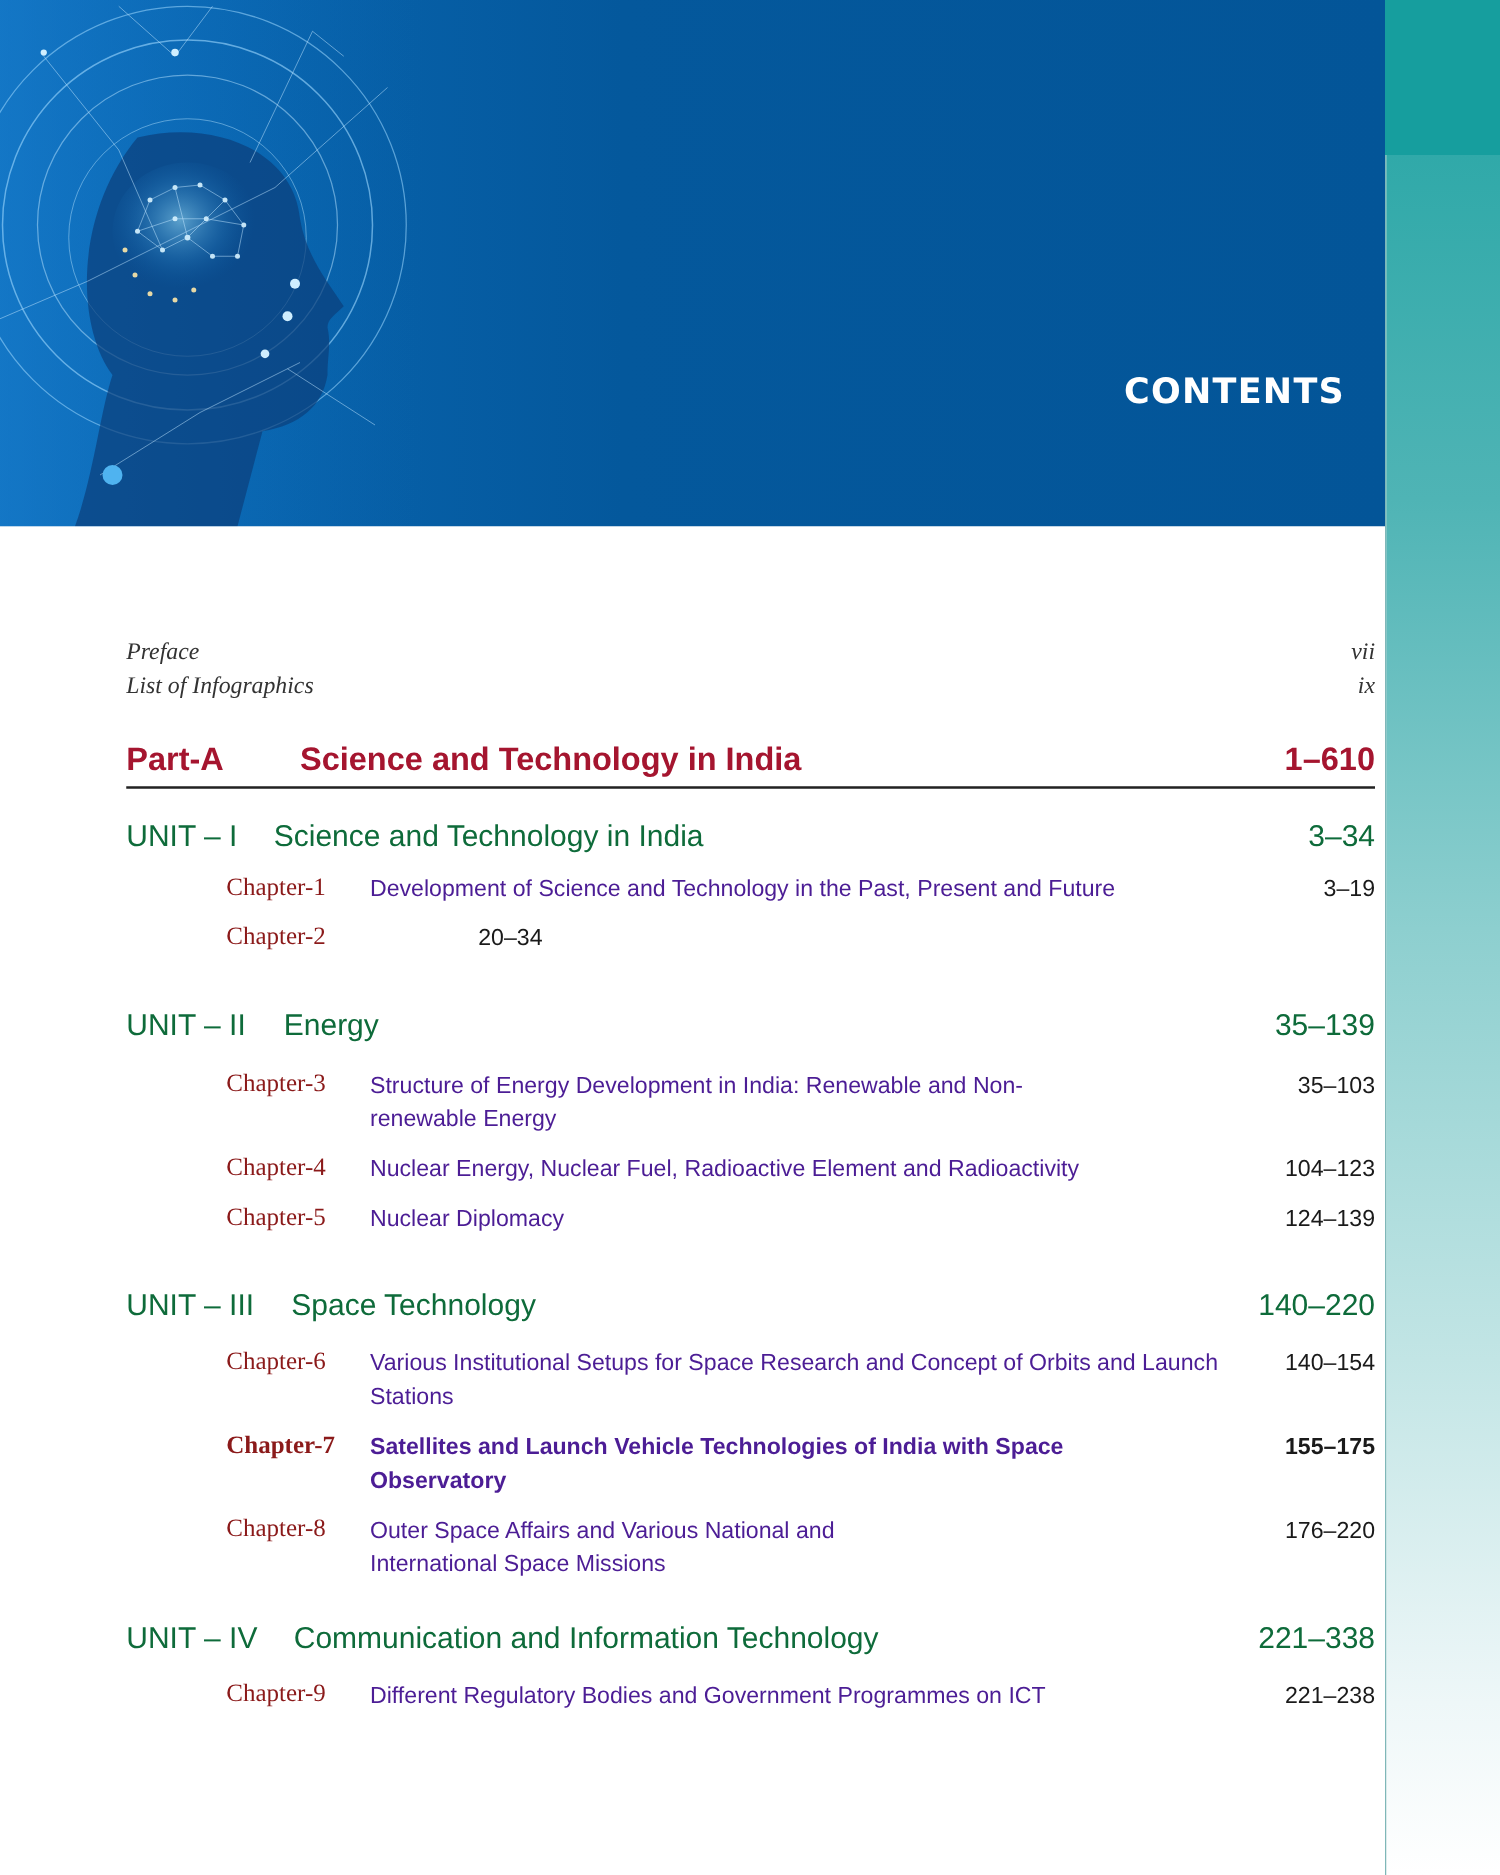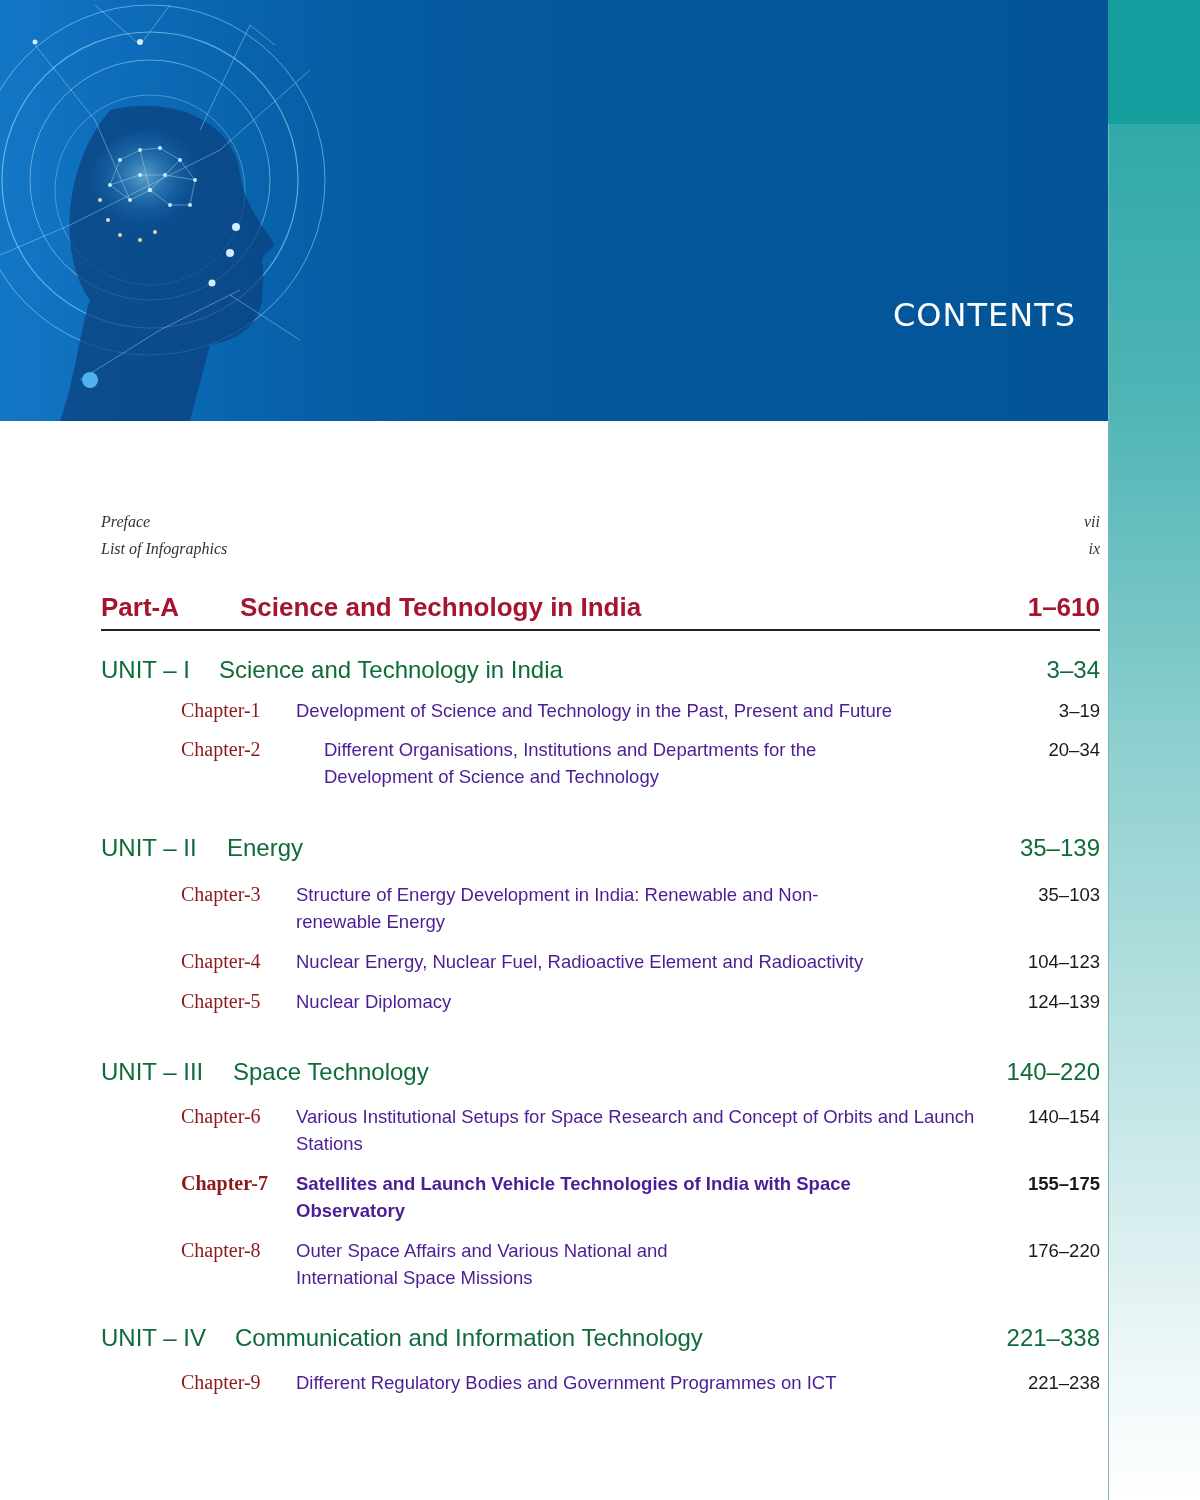--- a/index.html
+++ b/index.html
@@ -7,39 +7,39 @@
   body { position: relative; font-family: "Liberation Sans", sans-serif; color: #1a1a1a; }
 
   .header-banner {
     position: absolute; left: 0; top: 0; width: 1108px; height: 421px;
     background: linear-gradient(90deg, #0a6ab8 0%, #0760a8 25%, #04589c 45%, #035598 100%);
     overflow: hidden;
   }
   .header-art { position: absolute; left: 0; top: 0; width: 340px; height: 421px; }
   .contents-title {
     position: absolute; right: 32px; top: 296px;
-    font-family: "DejaVu Sans", sans-serif; font-size: 32px; letter-spacing: 1px;
-    color: #ffffff; font-weight: normal;
+    font-family: "DejaVu Sans", sans-serif; font-size: 28px; letter-spacing: 1px;
+    color: #ffffff; font-weight: bold;
   }
 
   .side-strip-top {
     position: absolute; left: 1108px; top: 0; width: 92px; height: 124px;
     background: #169e9e;
   }
   .side-strip {
     position: absolute; left: 1108px; top: 124px; width: 92px; height: 1376px;
     background: linear-gradient(180deg, #30a9a9 0%, #4fb4b5 20%, #8dcfcf 45%, #c2e5e5 70%, #eef7f8 90%, #ffffff 100%);
     border-left: 1px solid #7fb7b8;
   }
 
   .toc { position: absolute; left: 101px; top: 508px; width: 999px; }
 
   .front-row {
     display: flex; justify-content: space-between;
-    font-family: "Liberation Serif", serif; font-style: italic; font-size: 16px;
+    font-family: "Liberation Serif", serif; font-style: italic; font-size: 19px;
     color: #333; line-height: 27px;
   }
 
   .part-row {
     display: flex; align-items: baseline; margin-top: 30px; padding-bottom: 6px;
     border-bottom: 2px solid #222;
     color: #a5152f; font-weight: bold; font-size: 26px;
   }
   .part-label { width: 139px; }
   .part-title { flex: 1; }
@@ -154,21 +154,20 @@
     <span class="unit-title">Science and Technology in India</span>
     <span class="unit-pages">3–34</span>
   </div>
   <div class="chapter-row" style="margin-top:12px;">
     <span class="chapter-label">Chapter-1</span>
     <span class="chapter-title">Development of Science and Technology in the Past, Present and  Future</span>
     <span class="chapter-pages">3–19</span>
   </div>
   <div class="chapter-row" style="margin-top:12px;gap:28px;">
     <span class="chapter-label">Chapter-2</span>
-    <span class="chapter-title" style="padding-right:130px;">Different Organisations, Institutions and Departments for the Development of Science and Technology</span>
     <span class="chapter-pages">20–34</span>
   </div>
 
   <div class="unit-row" style="margin-top:43px;">
     <span class="unit-label" style="width:126px;">UNIT – II</span>
     <span class="unit-title">Energy</span>
     <span class="unit-pages">35–139</span>
   </div>
   <div class="chapter-row" style="margin-top:18px;">
     <span class="chapter-label">Chapter-3</span>

